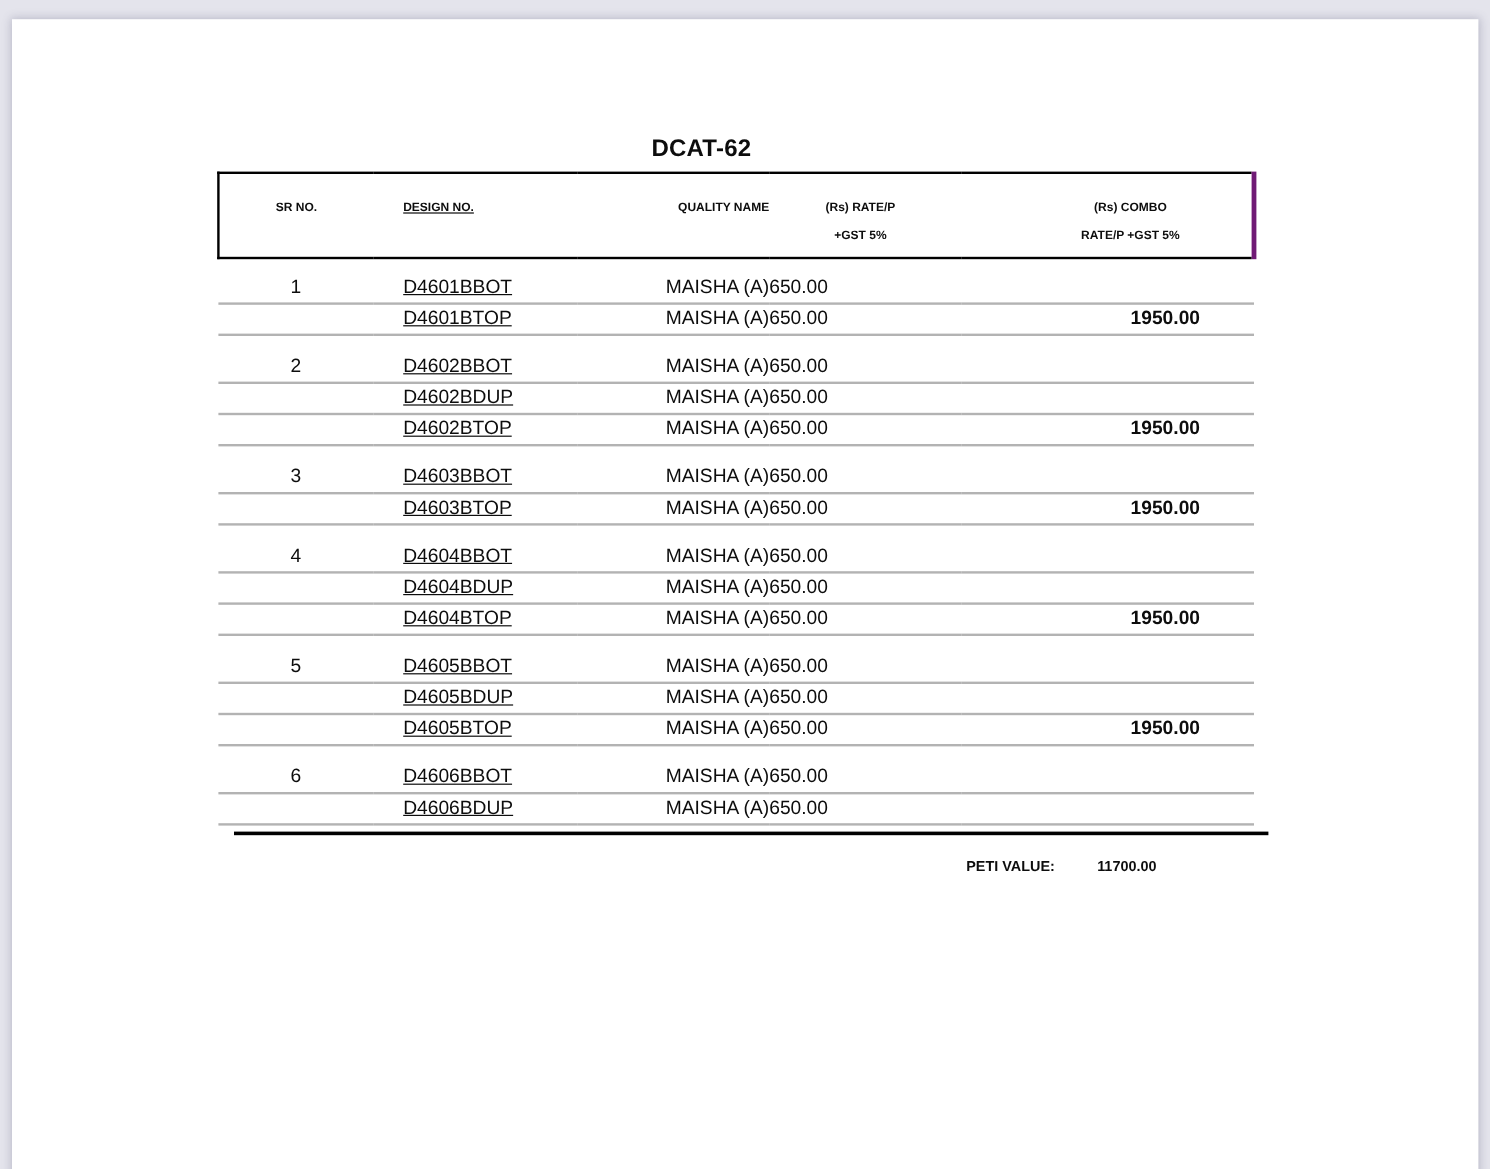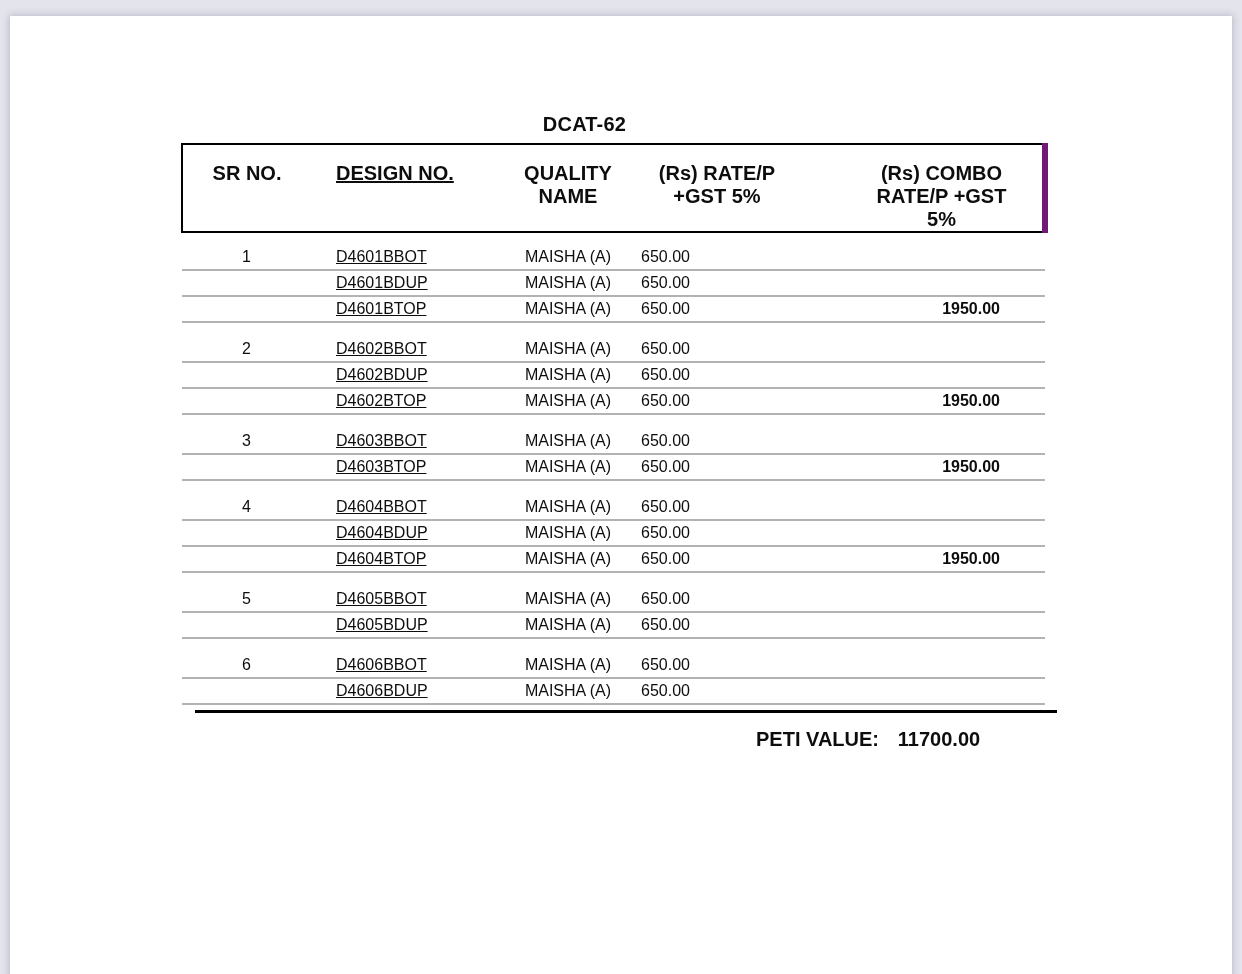--- a/index.html
+++ b/index.html
@@ -34,62 +34,62 @@
   table.price-table {
     margin-top: 7px;
     width: 863px;
     border-collapse: collapse;
     table-layout: fixed;
   }
   .price-table th {
     height: 71px;
     vertical-align: top;
     padding-top: 17px;
-    font-size: 20px;
+    font-size: 10px;
     font-weight: bold;
     line-height: 23px;
     border-top: 2px solid #000;
     border-bottom: 2px solid #000;
   }
   .price-table th:first-child { border-left: 2px solid #000; }
-  .price-table th:last-child  { border-right: 6px solid #701a75; }
+  .price-table th:last-child  { border-right: 4px solid #701a75; }
   .price-table td {
     height: 26px;
     font-size: 16px;
     vertical-align: middle;
     border-bottom: 2px solid #b3b3b3;
   }
   .price-table tr.head-gap td,
   .price-table tr.group-gap td {
     border-bottom: none;
     height: 12px;
   }
   .price-table tr.group-gap td { height: 14px; }
   .c-sr      { text-align: center; }
   .c-design  { text-align: left; padding-left: 25px; text-decoration: underline; }
-  .c-quality { text-align: center; padding-left: 14px; }
+  .c-quality { text-align: right; padding-left: 14px; }
   .c-rate    { padding-right: 8px; }
   td.c-combo { text-align: right; padding-right: 45px; font-weight: bold; }
   th.c-combo { text-align: center; padding-left: 60px; padding-right: 20px; }
   .thick-rule {
     margin-top: 5px;
     margin-left: 14px;
     width: 862px;
     height: 3px;
     background: #000;
   }
   .summary {
     margin-top: 14px;
     width: 818px;
   }
   .summary-row {
     display: flex;
     justify-content: flex-end;
     line-height: 24px;
-    font-size: 20px;
+    font-size: 12px;
     font-weight: bold;
   }
   .summary-value {
     display: inline-block;
     width: 120px;
     text-align: center;
   }
 </style>
 </head>
 <body>
@@ -129,27 +129,20 @@
 
         <tr>
           <td class="c-sr">1</td>
           <td class="c-design">D4601BBOT</td>
           <td class="c-quality">MAISHA (A)</td>
           <td class="c-rate">650.00</td>
           <td class="c-combo"></td>
         </tr>
         <tr>
           <td class="c-sr"></td>
-          <td class="c-design">D4601BDUP</td>
-          <td class="c-quality">MAISHA (A)</td>
-          <td class="c-rate">650.00</td>
-          <td class="c-combo"></td>
-        </tr>
-        <tr>
-          <td class="c-sr"></td>
           <td class="c-design">D4601BTOP</td>
           <td class="c-quality">MAISHA (A)</td>
           <td class="c-rate">650.00</td>
           <td class="c-combo">1950.00</td>
         </tr>
 
         <tr class="group-gap">
             <td colspan="5"></td>
           </tr>
 
@@ -230,20 +223,27 @@
           <td class="c-quality">MAISHA (A)</td>
           <td class="c-rate">650.00</td>
           <td class="c-combo"></td>
         </tr>
         <tr>
           <td class="c-sr"></td>
           <td class="c-design">D4605BDUP</td>
           <td class="c-quality">MAISHA (A)</td>
           <td class="c-rate">650.00</td>
           <td class="c-combo"></td>
+        </tr>
+        <tr>
+          <td class="c-sr"></td>
+          <td class="c-design">D4605BTOP</td>
+          <td class="c-quality">MAISHA (A)</td>
+          <td class="c-rate">650.00</td>
+          <td class="c-combo">1950.00</td>
         </tr>
 
         <tr class="group-gap">
             <td colspan="5"></td>
           </tr>
 
         <tr>
           <td class="c-sr">6</td>
           <td class="c-design">D4606BBOT</td>
           <td class="c-quality">MAISHA (A)</td>

